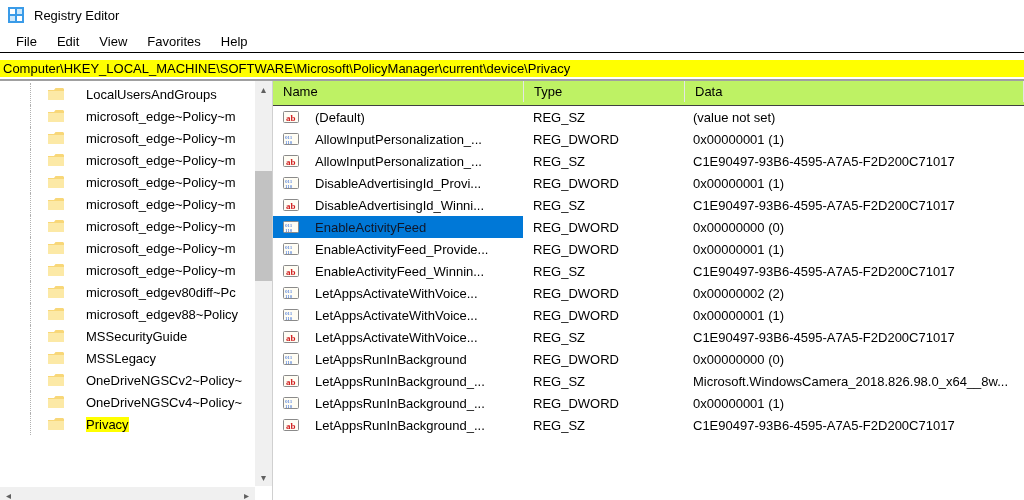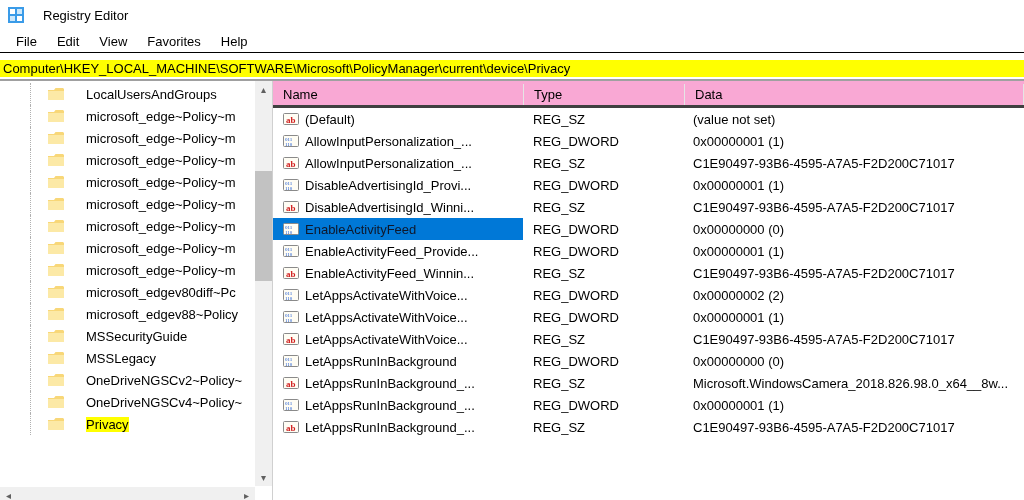--- a/index.html
+++ b/index.html
@@ -1,46 +1,46 @@
 <!DOCTYPE html>
 <html><head>
 <meta charset="utf-8">
 <style>
   html,body{margin:0;padding:0;font-family:"Segoe UI",Tahoma,sans-serif;font-size:13px;color:#000;background:#fff;width:1024px;height:500px;overflow:hidden}
-  .titlebar{display:flex;align-items:center;height:30px;padding:0 8px;gap:19px}
+  .titlebar{display:flex;align-items:center;height:30px;padding:0 8px;gap:10px}
   .titlebar .title{font-size:13px}
   .app-icon{width:16px;height:16px;display:inline-block}
   .app-icon svg{width:16px;height:16px}
   .menubar{display:flex;gap:0;padding:0 6px;height:22px;align-items:center;border-bottom:1px solid #000000}
   .menubar .item{padding:2px 10px;cursor:default}
   .addr{display:flex;align-items:center;height:22px;border-top:1px solid #fff;border-bottom:1px solid #a0a0a0;margin-top:3px}
   .addr .path{flex:1;padding:1px 3px;background:#ffff00}
   .body{display:flex;height:calc(500px - 30px - 22px - 25px);border-top:1px solid #a0a0a0}
   .tree{width:272px;border-right:1px solid #d0d0d0;position:relative;overflow:hidden;background:#fff}
   .tree-inner{padding:2px 0 0 0}
   .tree-row{display:flex;align-items:center;height:22px;padding-left:48px;white-space:nowrap;overflow:hidden;text-overflow:clip;gap:22px;position:relative}
   .tree-row::before{content:"";position:absolute;left:30px;top:0;bottom:0;border-left:1px dotted #b0b0b0}
   .folder-icon{width:16px;height:13px;flex:0 0 16px}
   .folder-icon svg{width:16px;height:13px;display:block}
   .tree-row.sel .label{background:#ffff00}
   .tree-scroll{position:absolute;right:0;top:0;bottom:18px;width:17px;background:#f0f0f0;display:flex;flex-direction:column;align-items:center;justify-content:space-between}
   .tree-hscroll{position:absolute;left:0;right:17px;bottom:0;height:17px;background:#f0f0f0;display:flex;align-items:center;justify-content:space-between}
   .sbtn{width:17px;height:17px;display:flex;align-items:center;justify-content:center;color:#606060;font-size:10px;user-select:none}
   .thumb-v{position:absolute;right:0;top:90px;width:17px;height:110px;background:#c2c2c2}
   .list{flex:1;overflow:hidden;position:relative}
-  .list-head{display:flex;height:24px;align-items:flex-end;border-bottom:3px solid #404040;background:#f9a8d4}
+  .list-head{display:flex;height:24px;align-items:flex-start;border-bottom:1px solid #404040;background:#bef264}
   .col{padding:3px 10px;border-right:1px solid #e5e5e5;white-space:nowrap;overflow:hidden;text-overflow:ellipsis}
   .c-name{width:230px}
   .c-type{width:140px}
   .c-data{flex:1}
   .rows{}
   .row{display:flex;height:22px;align-items:center}
   .row .col{border-right:none}
   .row.sel .c-name{background:#0078d7;color:#0f172a}
-  .val-icon{width:16px;height:16px;flex:0 0 16px;margin-right:6px;display:inline-flex;align-items:center;justify-content:center}
+  .val-icon{width:16px;height:16px;flex:0 0 16px;margin-right:16px;display:inline-flex;align-items:center;justify-content:center}
   .val-icon svg{width:16px;height:16px}
   .c-name .wrap{display:flex;align-items:center;white-space:nowrap;overflow:hidden;text-overflow:ellipsis}
   .trunc{white-space:nowrap;overflow:hidden;text-overflow:ellipsis;max-width:100%}
 </style>
 </head>
 <body>
 
 <div class="titlebar">
   <span class="app-icon">
     <svg viewBox="0 0 16 16">

